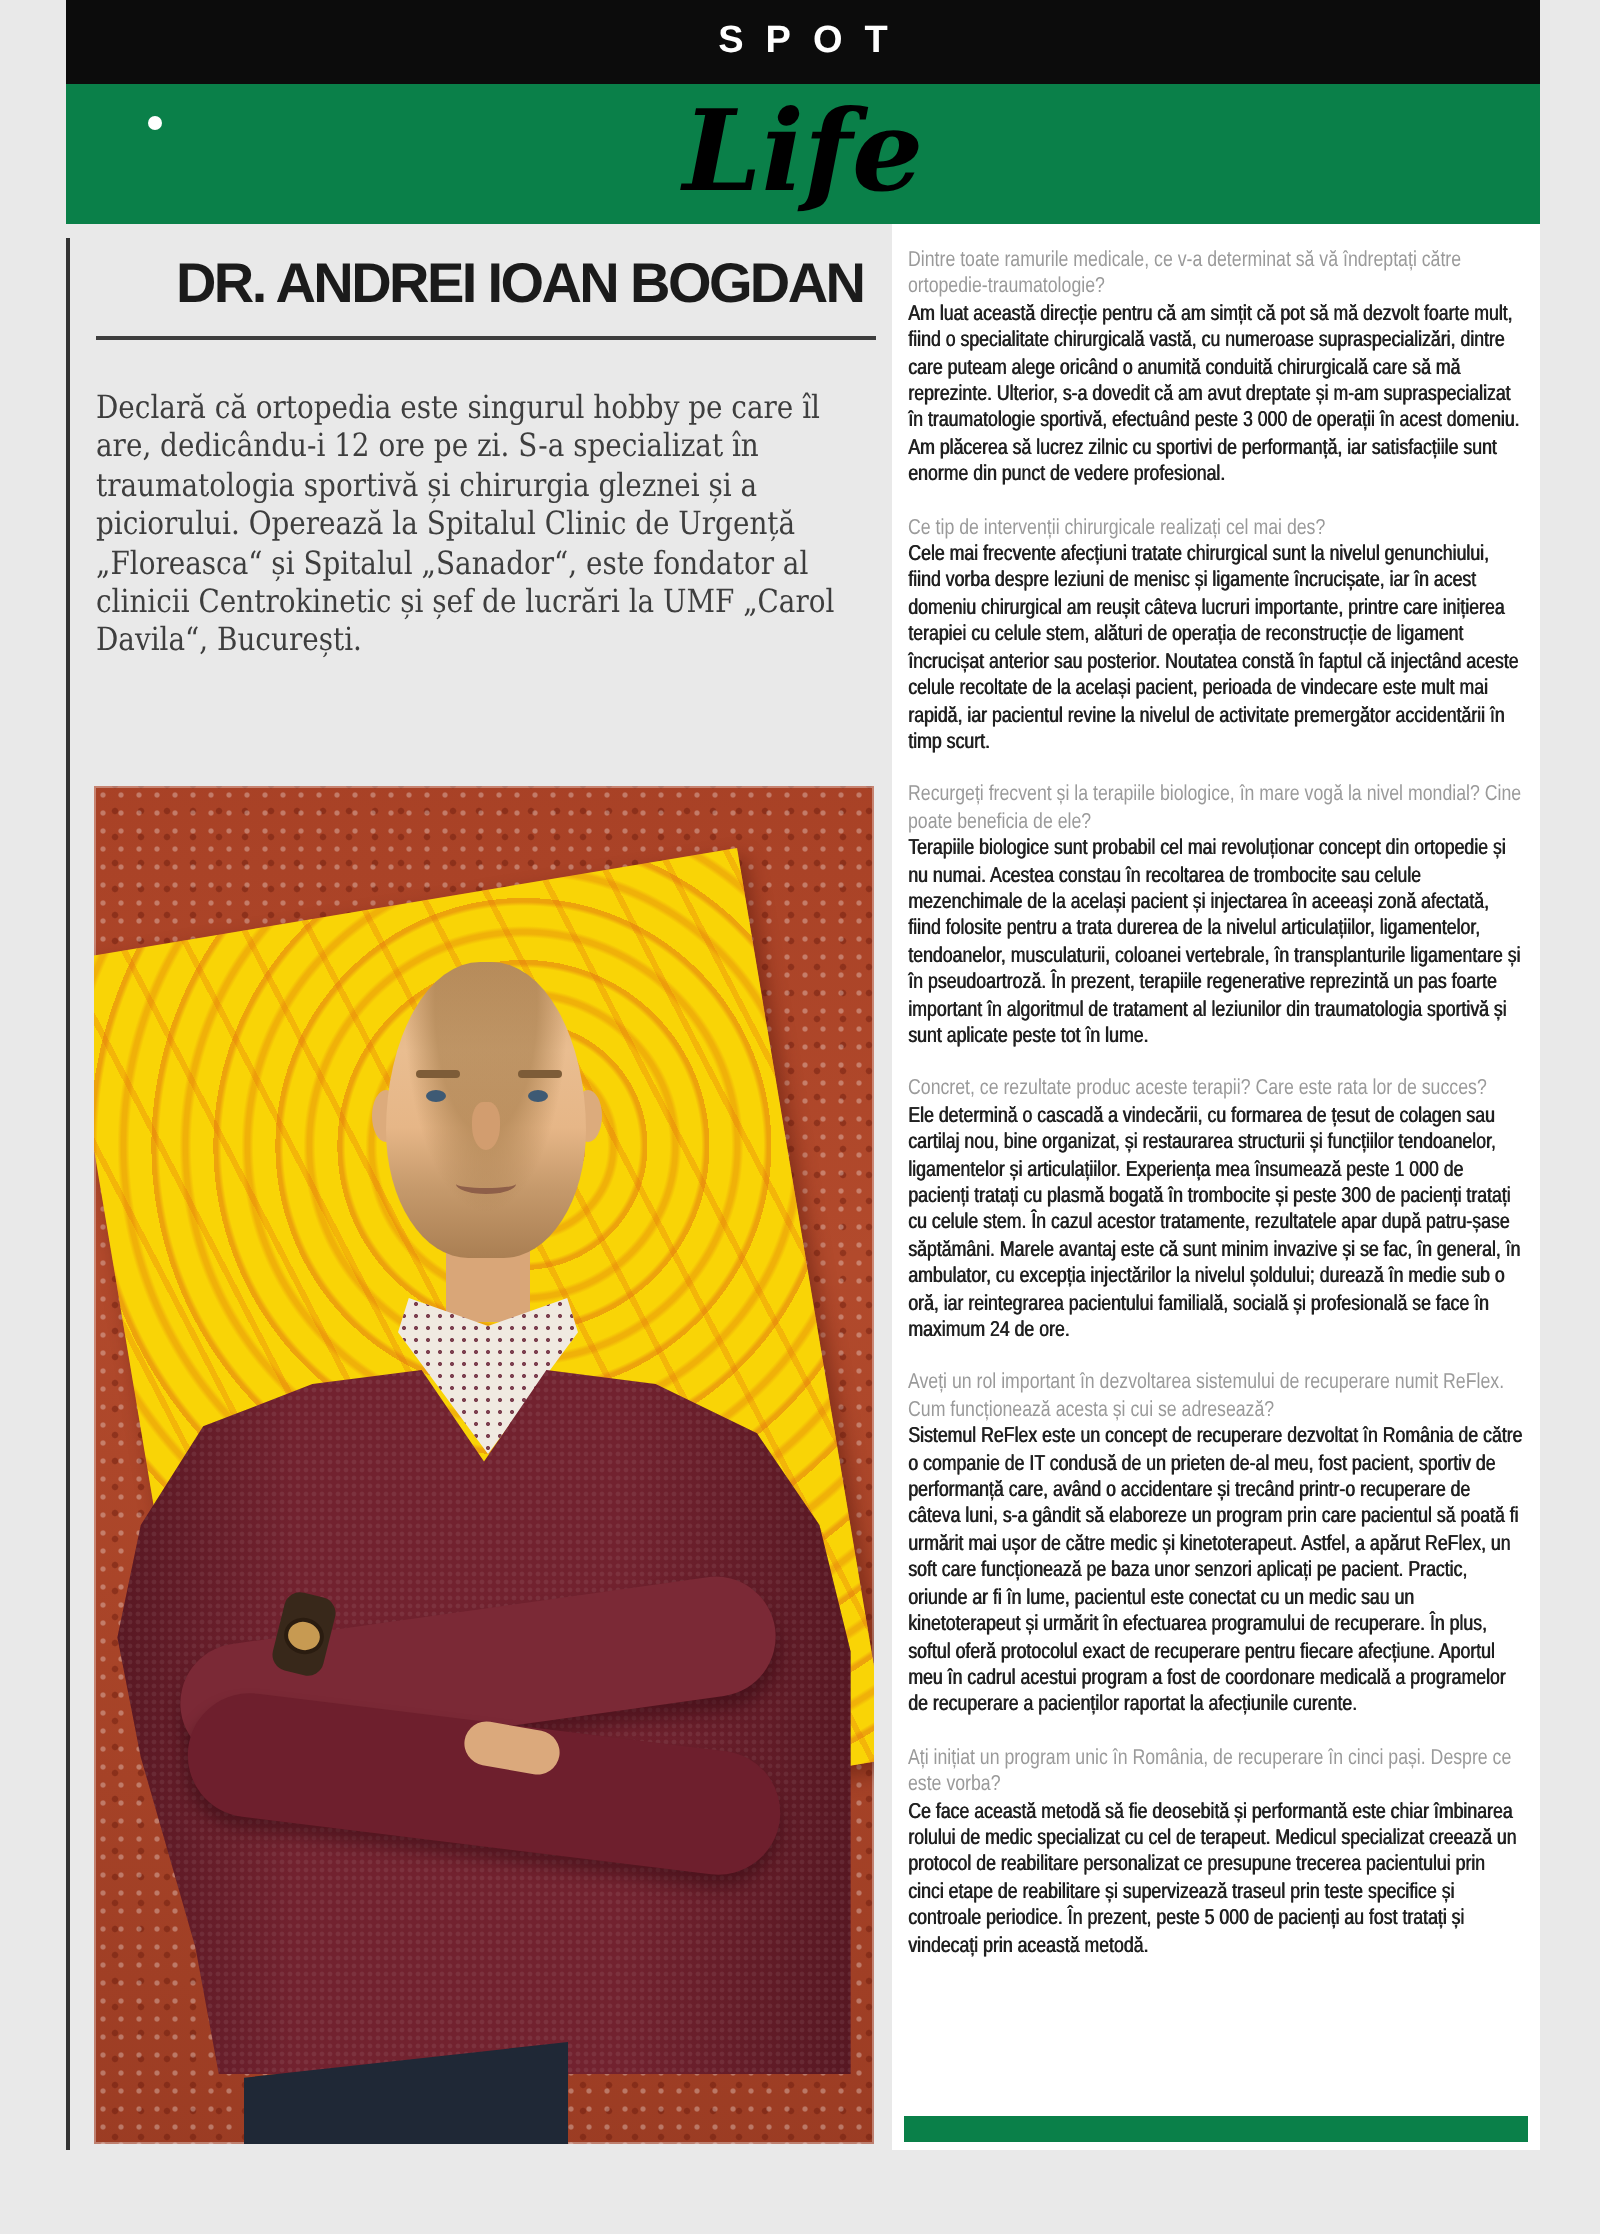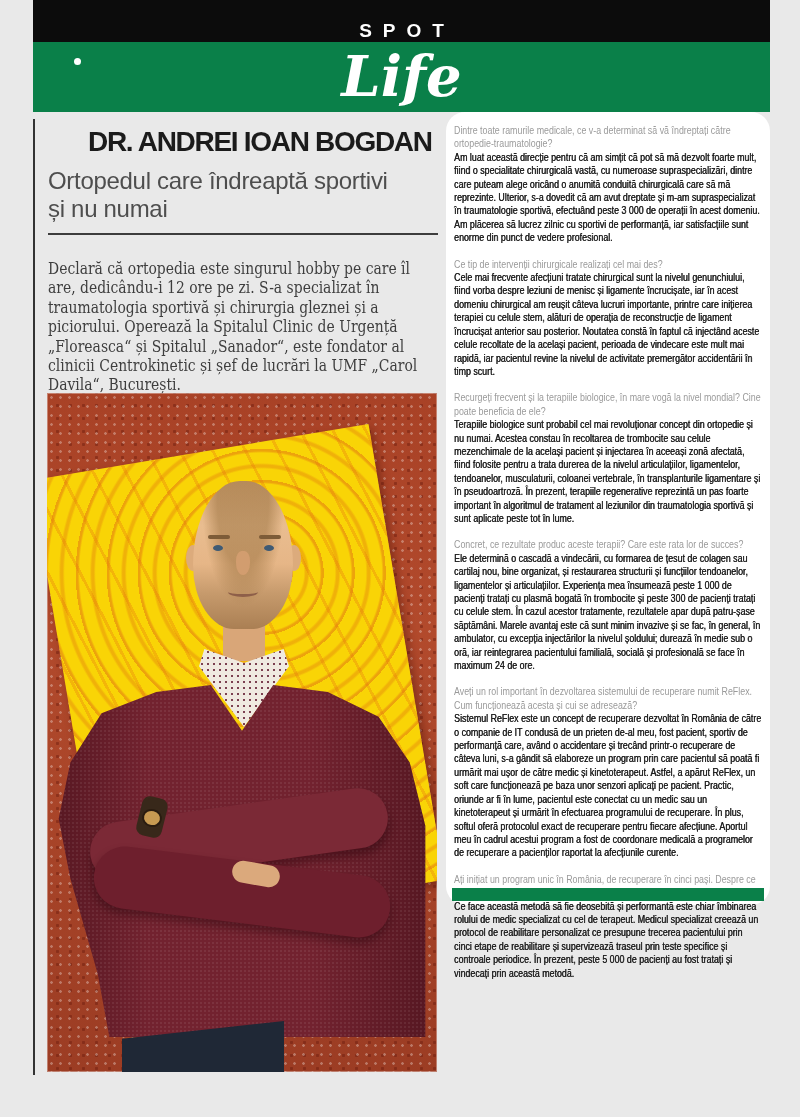--- a/index.html
+++ b/index.html
@@ -2,25 +2,25 @@
 <html><head>
 <meta charset="utf-8">
 <style>
   * { margin:0; padding:0; box-sizing:border-box; }
   html,body { background:#e9e9e9; }
   .page { position:relative; width:800px; height:1117px; background:#e9e9e9; overflow:hidden;
           font-family:"Liberation Sans", sans-serif; }
 
   
   .band-black { position:absolute; left:33px; top:0; width:737px; height:42px; background:#0c0c0c;
-                display:flex; align-items:flex-end; justify-content:center; }
+                display:flex; align-items:center; justify-content:center; }
   .brand-top { color:#ffffff; font-weight:700; font-size:19px; letter-spacing:11px; padding-left:11px; }
   .band-green { position:absolute; left:33px; top:42px; width:737px; height:70px; background:#0a8049; }
   .life { position:absolute; left:50%; transform:translateX(-50%); top:-6px; height:80px; line-height:80px;
-          font-family:"DejaVu Serif", serif; font-style:italic; font-weight:700; font-size:56px; color:#ffffff; }
+          font-family:"DejaVu Serif", serif; font-style:italic; font-weight:700; font-size:56px; color:#000000; }
   .life-dot { position:absolute; left:41px; top:16px; width:7px; height:7px; border-radius:50%; background:#ffffff; }
 
   
   .vrule { position:absolute; left:33px; top:119px; width:2px; height:956px; background:#333333; }
   .left-col { position:absolute; left:48px; top:126px; width:390px; }
   .title { font-size:28px; font-weight:700; letter-spacing:-1.3px; color:#1b1b1b;margin-left:40px; }
   .subtitle { margin-top:9px; width:340px; font-size:24px; line-height:28px; color:#4e4e4e; letter-spacing:-0.3px; }
   .sub-rule { margin-top:10px; width:390px; border-bottom:2px solid #3d3d3d; }
   .intro { margin-top:24px; width:452px; transform:scaleX(0.87); transform-origin:0 0;
            font-family:"DejaVu Serif", serif; font-size:16px; line-height:19.4px; color:#3e3e3e; }
@@ -77,21 +77,21 @@
   .hand { position:absolute; left:185px; top:470px; width:48px; height:22px; background:#dba97c;
           border-radius:11px; transform:rotate(10deg); }
   .watch-band { position:absolute; left:92px; top:404px; width:26px; height:40px; background:#38281a;
                 border-radius:8px; transform:rotate(14deg); }
   .watch-face { position:absolute; left:95px; top:416px; width:20px; height:18px; background:#c79a52;
                 border:2px solid #2a1c10; border-radius:50%; transform:rotate(14deg); }
   .jeans { position:absolute; left:75px; top:628px; width:162px; height:51px; background:#1f2836;
            clip-path:polygon(0 35%, 100% 0, 100% 100%, 0 100%); }
 
   
-  .panel { position:absolute; left:446px; top:112px; width:324px; height:793px; background:#ffffff;border-radius:19px; }
+  .panel { position:absolute; left:446px; top:112px; width:324px; height:963px; background:#ffffff; }
   .qa-col { position:absolute; left:8px; top:12px; width:376px; transform:scaleX(0.82); transform-origin:0 0;
             font-size:10.8px; line-height:13.4px; }
   .question { color:#9a9a9a; margin-top:13px; }
   .question.first { margin-top:0; }
   .answer { color:#212121; text-shadow:0.4px 0 0 currentColor; }
   .green-bar { position:absolute; left:6px; bottom:4px; width:312px; height:13px; background:#0a8049; }
 </style>
 </head>
 <body>
 
@@ -102,21 +102,20 @@
   </div>
   <div class="band-green">
     <span class="life">Life</span>
     <span class="life-dot"></span>
   </div>
 
   <div class="vrule"></div>
 
   <div class="left-col">
     <div class="title">DR. ANDREI IOAN BOGDAN</div>
-    <div class="subtitle">Ortopedul care îndreaptă sportivi și nu numai</div>
     <div class="sub-rule"></div>
     <div class="intro">Declară că ortopedia este singurul hobby pe care îl are, dedicându-i 12 ore pe zi. S-a specializat în traumatologia sportivă și chirurgia gleznei și a piciorului. Operează la Spitalul Clinic de Urgență „Floreasca“ și Spitalul „Sanador“, este fondator al clinicii Centrokinetic și șef de lucrări la UMF „Carol Davila“, București.</div>
   </div>
 
   <div class="photo">
     <div class="painting"></div>
     <div class="neck"></div>
     <div class="ear l"></div>
     <div class="ear r"></div>
     <div class="head"></div>

